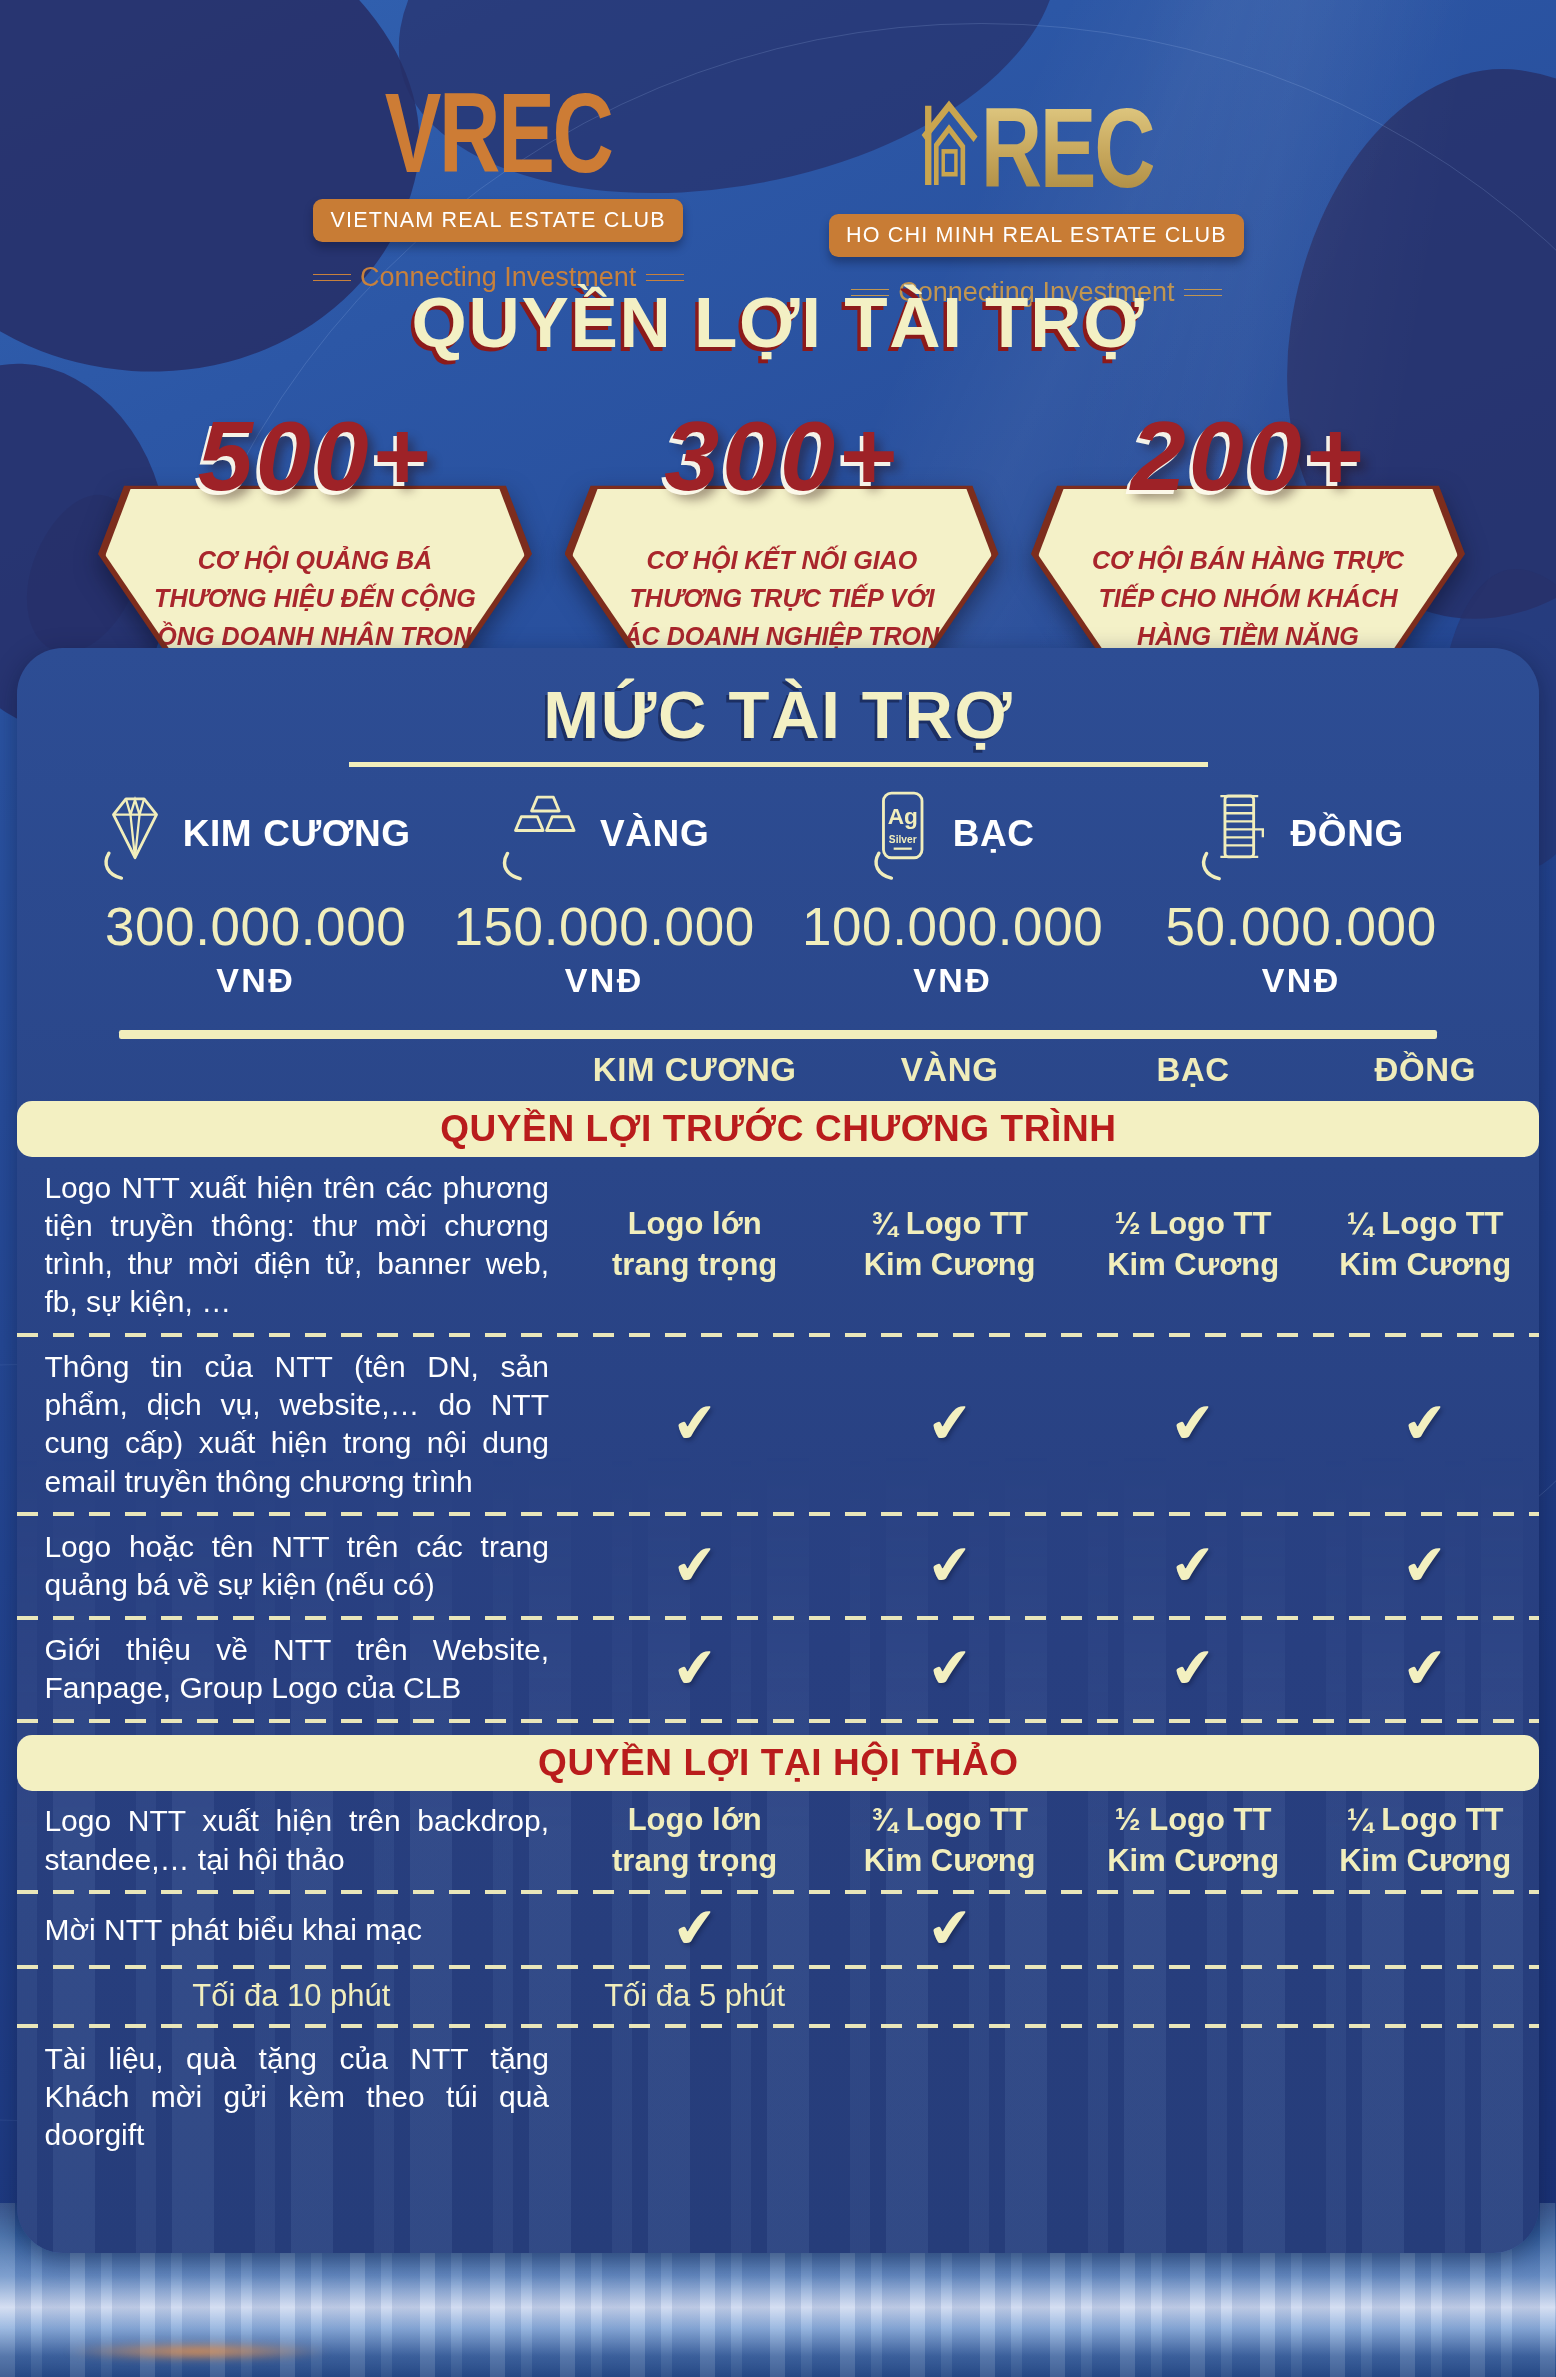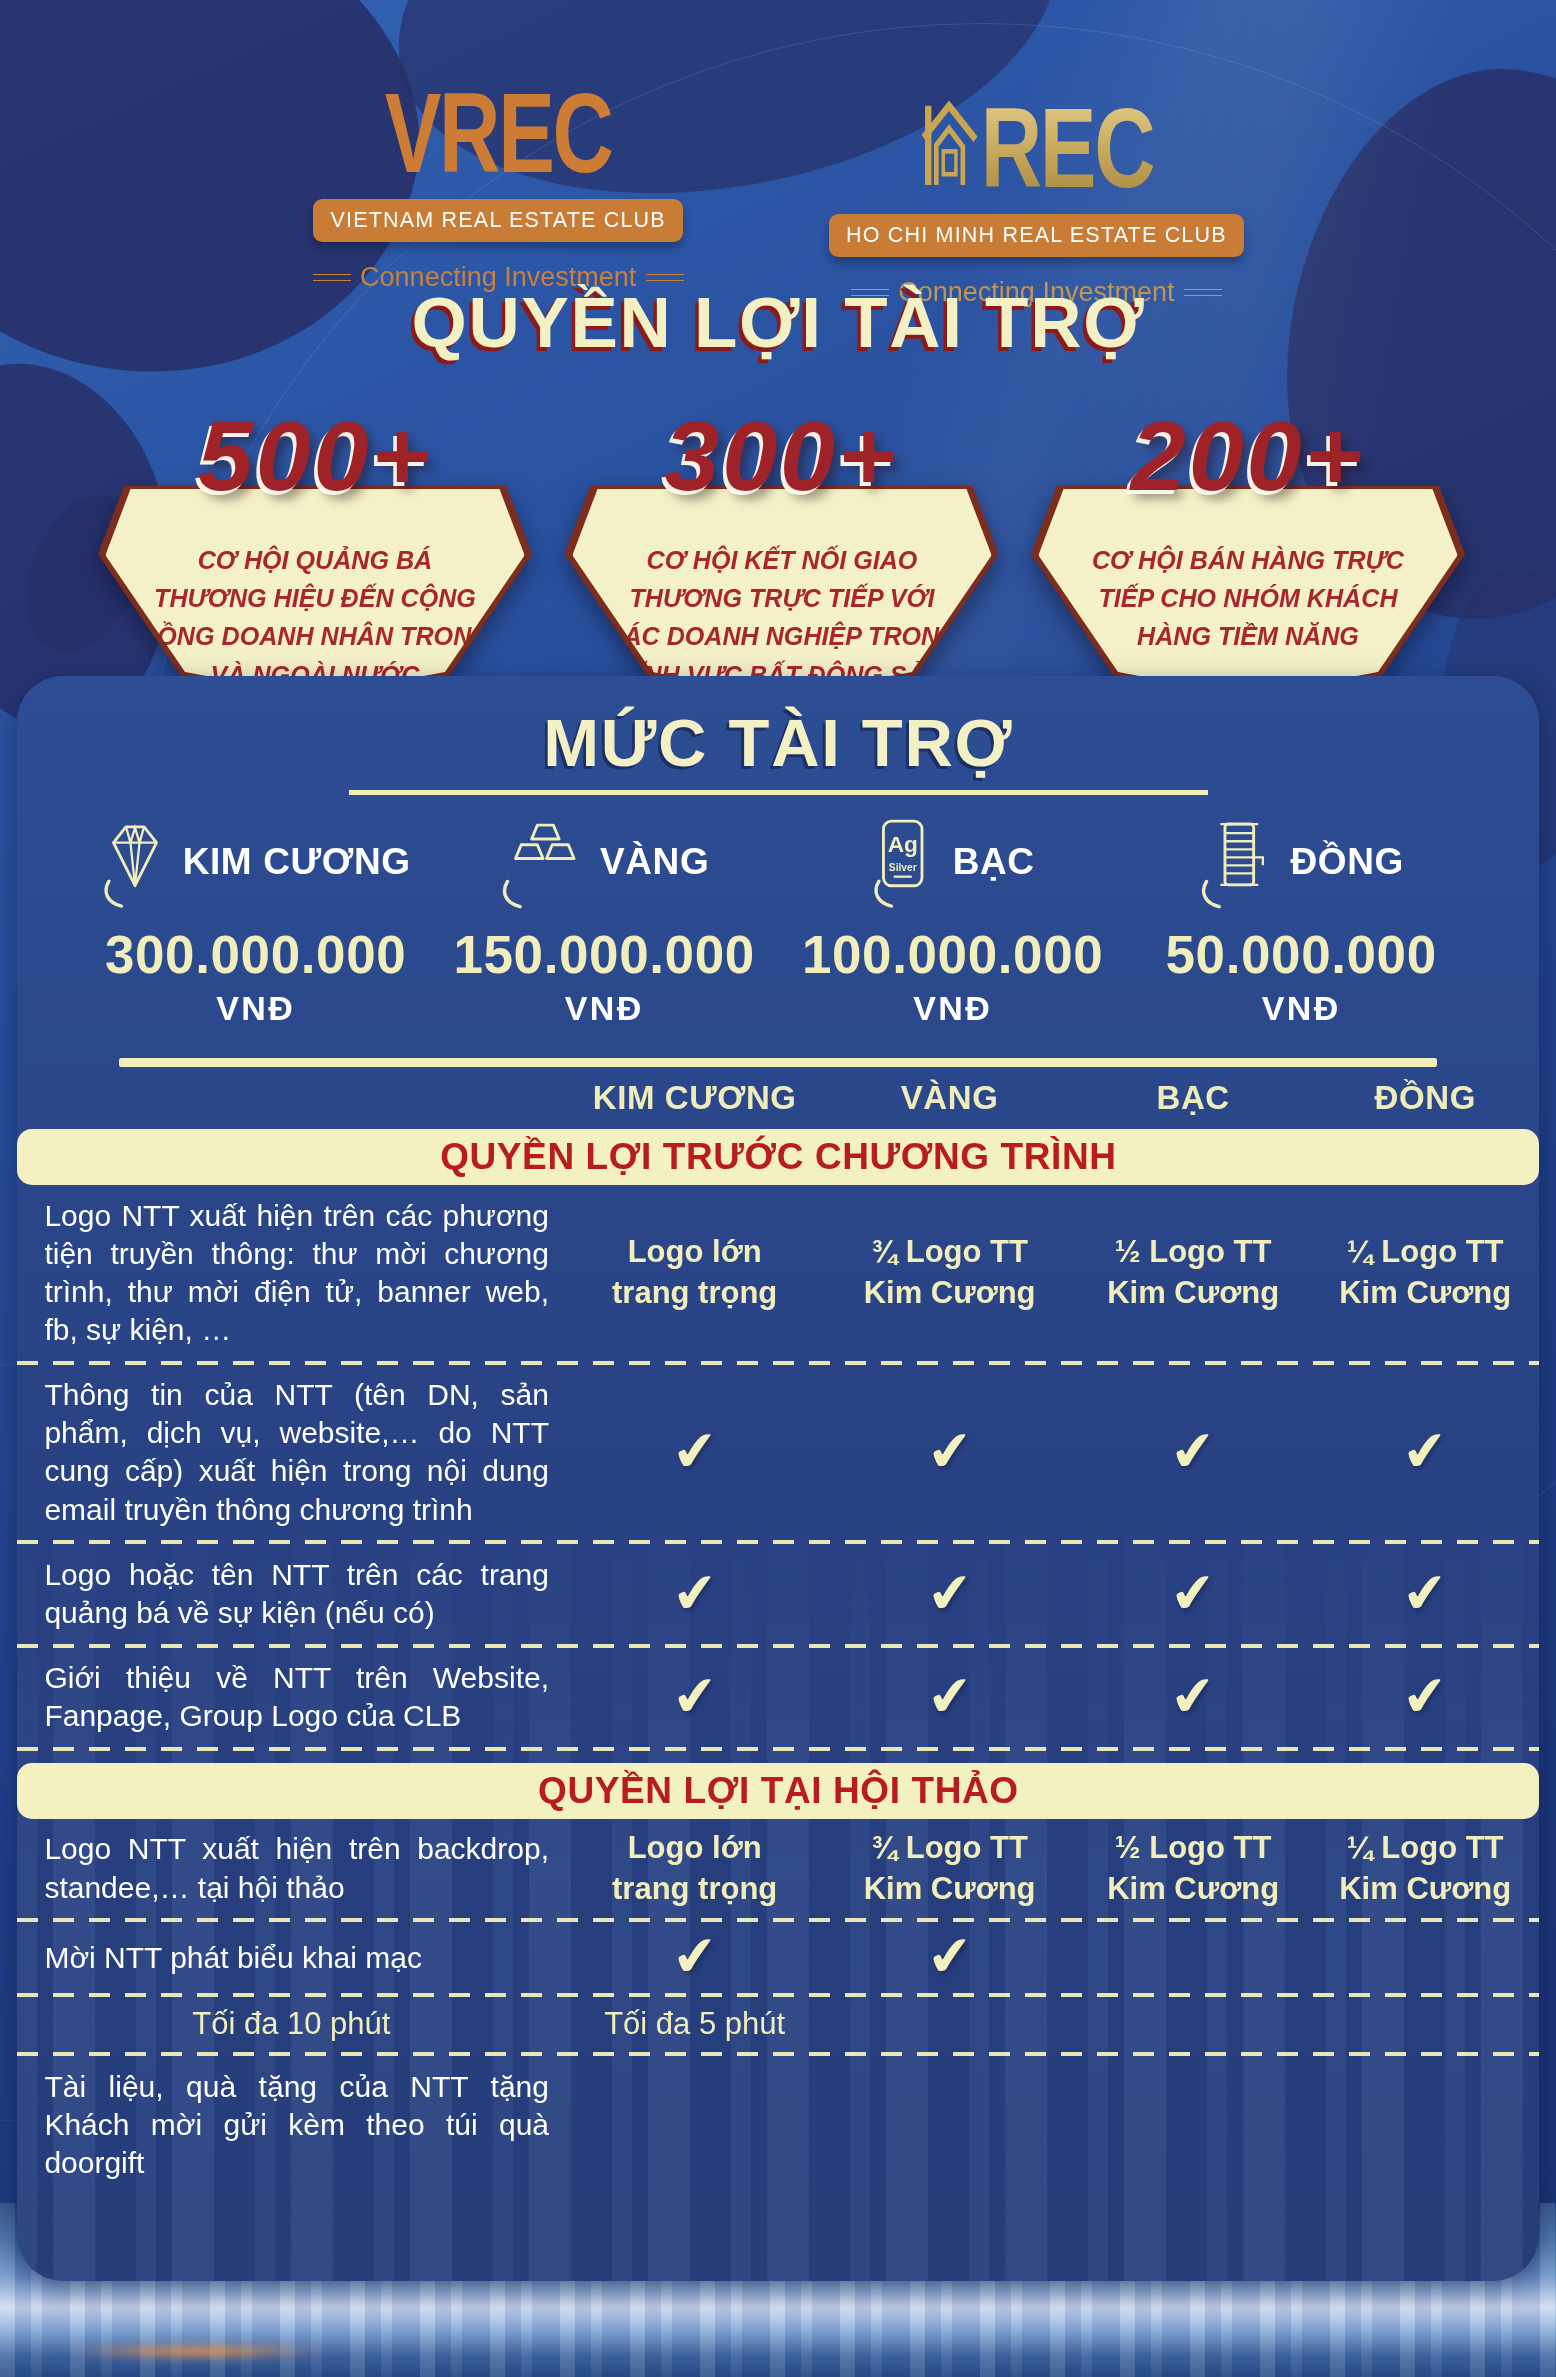--- a/index.html
+++ b/index.html
@@ -55,39 +55,39 @@
   .shield-outer{width:100%;height:228px;background:#7d2d1d;
     clip-path:polygon(0% 36%,6% 6%,94% 6%,100% 36%,81% 89%,50% 100%,19% 89%);
     display:flex;align-items:center;justify-content:center;}
   .shield-inner{width:100%;height:100%;background:#f4f1c8;transform:scale(.966);
     clip-path:polygon(0% 36%,6% 6%,94% 6%,100% 36%,81% 89%,50% 100%,19% 89%);
     display:flex;align-items:flex-start;justify-content:center;}
   .badge-text{margin-top:68px;padding:0 34px;color:#a9262c;font-weight:700;font-style:italic;
     font-size:26px;line-height:1.52;text-align:center;}
 
   
-  .panel{position:absolute;left:17.4px;top:676px;width:1522px;height:1605px;border-radius:46px;overflow:hidden;
+  .panel{position:absolute;left:17.4px;top:648px;width:1522px;height:1605px;border-radius:46px;overflow:hidden;
     background:linear-gradient(180deg,#2d4d94 0%,#2a4689 32%,#283f80 62%,#263d7a 100%);
     box-shadow:0 7px 25.5px rgba(8,16,45,.4);}
   .city-texture{position:absolute;left:0;right:0;top:50%;bottom:0;pointer-events:none;
     background:repeating-linear-gradient(90deg,rgba(150,182,232,.08) 0 20px,transparent 20px 36px,rgba(150,182,232,.11) 36px 78px,transparent 78px 119px);
     -webkit-mask-image:linear-gradient(180deg,transparent 0%,#000 48%);
     mask-image:linear-gradient(180deg,transparent 0%,#000 48%);}
   .panel-content{position:relative;z-index:2;}
 
   .panel-title{margin-top:28px;text-align:center;font-size:67px;font-weight:700;color:#f3f0c4;
     letter-spacing:1.7px;text-shadow:-2.9px 2.9px 0 rgba(14,24,60,.55);}
   .title-underline{width:859px;height:4.6px;background:#f1eebc;margin:9.3px auto 0;}
 
   .tiers{display:grid;grid-template-columns:repeat(4,1fr);padding:0 64px;margin-top:21px;}
   .tier{display:flex;flex-direction:column;align-items:center;}
   .tier-head{display:flex;align-items:center;gap:14px;height:93px;}
   .tier-icon svg{display:block;}
   .tier-label{color:#fff;font-weight:700;font-size:37px;letter-spacing:0.6px;white-space:nowrap;}
-  .tier-amount{color:#f1eebc;font-weight:700;font-size:53px;margin-top:15px;letter-spacing:0.6px;white-space:nowrap;}
+  .tier-amount{color:#f1eebc;font-weight:400;font-size:53px;margin-top:15px;letter-spacing:0.6px;white-space:nowrap;}
   .tier-currency{color:#fff;font-size:34px;font-weight:700;margin-top:4.6px;letter-spacing:2.3px;}
   .full-line{width:1318px;height:8.1px;background:#f1eebc;border-radius:2.3px;margin:30px auto 0;}
 
   .benefits-title{margin-top:25.5px;text-align:center;font-size:65px;font-weight:700;color:#f3f0c4;
     letter-spacing:1.2px;text-shadow:-3.5px 3.5px 0 #8c1a1a;}
   .grid5{display:grid;grid-template-columns:36% 17% 16.5% 15.5% 15%;}
   .col-headers{margin:12.8px 0 8.1px;}
   .col-head{text-align:center;color:#efecba;font-weight:700;font-size:33px;letter-spacing:0.6px;}
   .section-bar{margin-top:11.6px;height:56px;background:#f3f0c2;border-radius:15px;
     display:flex;align-items:center;justify-content:center;

